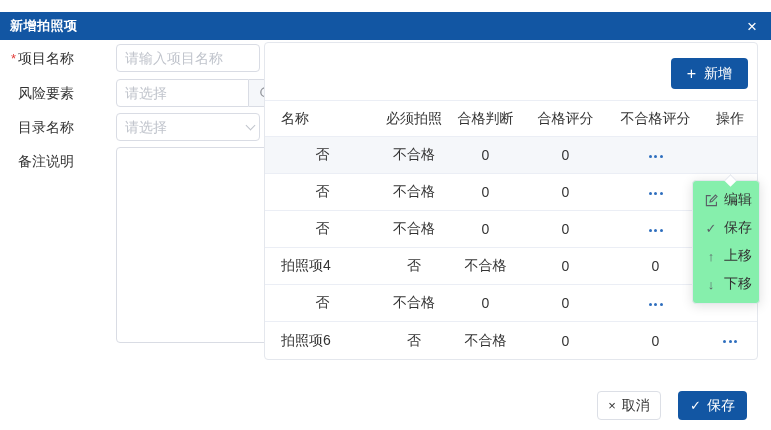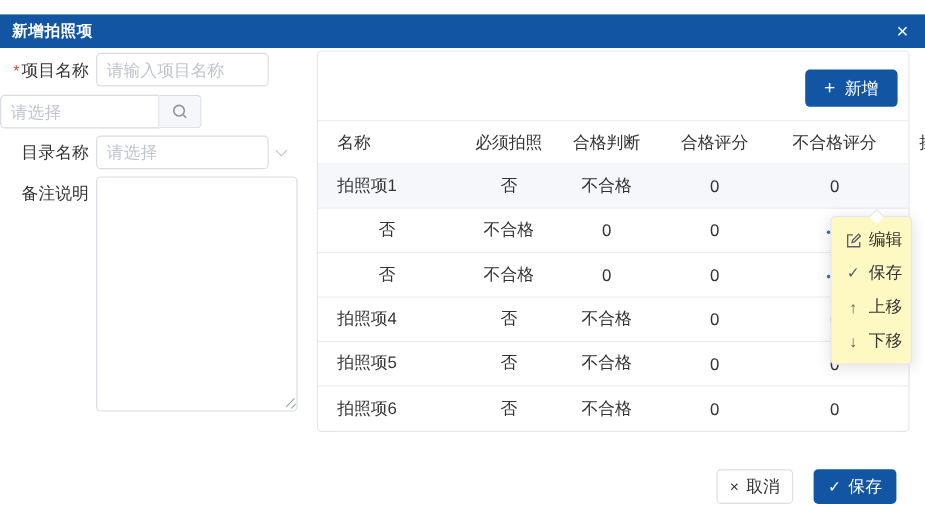--- a/index.html
+++ b/index.html
@@ -12,21 +12,21 @@
   
   .dlg-header {
     position:absolute; left:0; top:12px; width:771px; height:28px;
     background:var(--primary,#1256a3); color:#fff;
     display:flex; align-items:center; padding:0 10px;
   }
   .dlg-title { font-size:13px; font-weight:bold; letter-spacing:.5px; }
   .dlg-close { margin-left:auto; font-size:17px; line-height:1; cursor:pointer; color:#fff; padding:0 4px; }
   
   .form { position:absolute; left:0; top:28px; width:264px; }
-  .frow { display:flex; align-items:flex-start; margin-top:6px; }
+  .frow { display:flex; align-items:flex-start; margin-top:6px;gap:36px; }
   .frow:first-child { margin-top:16px; }
   .flabel { width:80px; flex:none; text-align:right; padding-right:6px; line-height:28px; color:#333; white-space:nowrap; }
   .req { color:#e23c39; margin-right:2px; font-size:13px; }
   .fctrl { width:168px; position:relative; }
   .tinput {
     width:144px; height:28px; border:1px solid #d9dce4; border-radius:4px;
     padding:0 8px; font-size:14px; color:#333; background:#fff; outline:none;
     font-family:inherit;
   }
   .tinput::placeholder, textarea::placeholder { color:#c0c4cc; }
@@ -58,37 +58,37 @@
   }
   .panel-toolbar { position:relative; height:57px; }
   .add-btn {
     position:absolute; right:9px; top:15px; height:31px; padding:0 16px;
     background:var(--primary,#1256a3); color:#fff; border:none; border-radius:4px;
     display:flex; align-items:center; gap:8px; font-size:14px; cursor:pointer; font-family:inherit;
   }
   .add-btn .plus { font-size:16px; font-weight:normal; line-height:1; }
   .thead, .tr {
     display:grid; grid-template-columns:115px 68px 75px 85px 95px 54px;
-    align-items:center; height:37px;gap:10px;
+    align-items:center; height:37px;
   }
   .thead { border-top:1px solid #ebeef5; border-bottom:1px solid #ebeef5; color:#333; }
   .tr { border-bottom:1px solid #ebeef5; }
   .tr:last-child { border-bottom:none; }
   .tr.highlight { background:var(--row_highlight,#f5f7fa); }
   .td, .th { text-align:center; font-size:14px; overflow:hidden; white-space:nowrap; }
   .td.name, .th.name { text-align:left; padding-left:16px; }
   .more {
     display:inline-flex; gap:2.5px; align-items:center; justify-content:center;
     padding:5px 4px; cursor:pointer; vertical-align:middle;
   }
   .more i { width:3px; height:3px; border-radius:50%; background:var(--more_dots,#2e6ebe); display:block; }
   
   .action-menu {
     position:absolute; left:692px; top:180px; width:68px;
-    background:#fef9c3; border:1px solid #e4e7ed; border-radius:4px;
+    background:#86efac; border:1px solid #e4e7ed; border-radius:4px;
     box-shadow:0 2px 12px rgba(0,0,0,.12); padding:5px 0; z-index:10;
   }
   .menu-caret {
     position:absolute; top:-5px; left:33px; width:9px; height:9px; background:#fff;
     border-left:1px solid #e4e7ed; border-top:1px solid #e4e7ed; transform:rotate(45deg);
   }
   .menu-item {
     display:flex; align-items:center; gap:6px; height:28px; padding-left:11px;
     font-size:14px; color:#333; cursor:pointer; white-space:nowrap;
   }
@@ -117,20 +117,21 @@
 </div>
 
 <div class="form">
   <div class="frow">
     <div class="flabel"><span class="req">*</span><span>项目名称</span></div>
     <div class="fctrl">
       <input class="tinput" placeholder="请输入项目名称" style="">
     </div>
   </div>
   <div class="frow">
+    <div class="flabel">风险要素</div>
     <div class="fctrl igroup">
       <input class="tinput" placeholder="请选择" style="">
       <span class="igroup-btn">
         <svg width="14" height="14" viewBox="0 0 14 14" fill="none" stroke="#909399" stroke-width="1.3">
           <circle cx="6.2" cy="6.2" r="4.4"></circle>
           <path d="M9.6 9.6 L12.2 12.2"></path>
         </svg>
       </span>
     </div>
   </div>
@@ -161,21 +162,20 @@
   <div class="thead">
     <div class="th name">名称</div>
     <div class="th">必须拍照</div>
     <div class="th">合格判断</div>
     <div class="th">合格评分</div>
     <div class="th">不合格评分</div>
     <div class="th">操作</div>
   </div>
 
   <div class="tr highlight">
-    <div class="td name">拍照项1</div>
     <div class="td">否</div>
     <div class="td">不合格</div>
     <div class="td">0</div>
     <div class="td">0</div>
     <div class="td"><span class="more">
           <i></i>
           <i></i>
           <i></i>
         </span></div>
   </div>
@@ -207,21 +207,20 @@
     <div class="td">不合格</div>
     <div class="td">0</div>
     <div class="td">0</div>
     <div class="td"><span class="more">
           <i></i>
           <i></i>
           <i></i>
         </span></div>
   </div>
   <div class="tr">
-    <div class="td name">拍照项5</div>
     <div class="td">否</div>
     <div class="td">不合格</div>
     <div class="td">0</div>
     <div class="td">0</div>
     <div class="td"><span class="more">
           <i></i>
           <i></i>
           <i></i>
         </span></div>
   </div>

